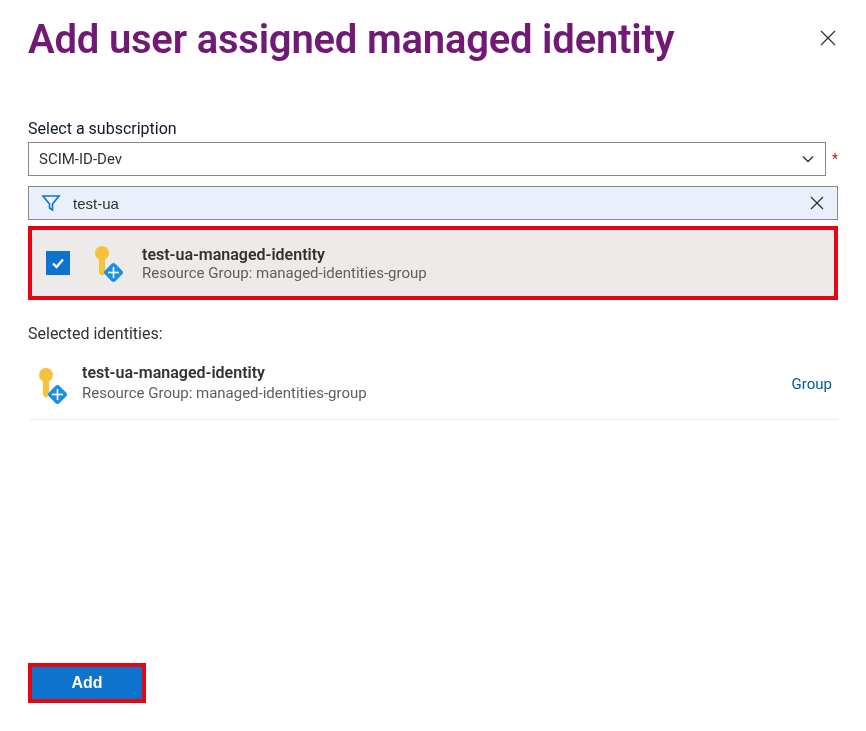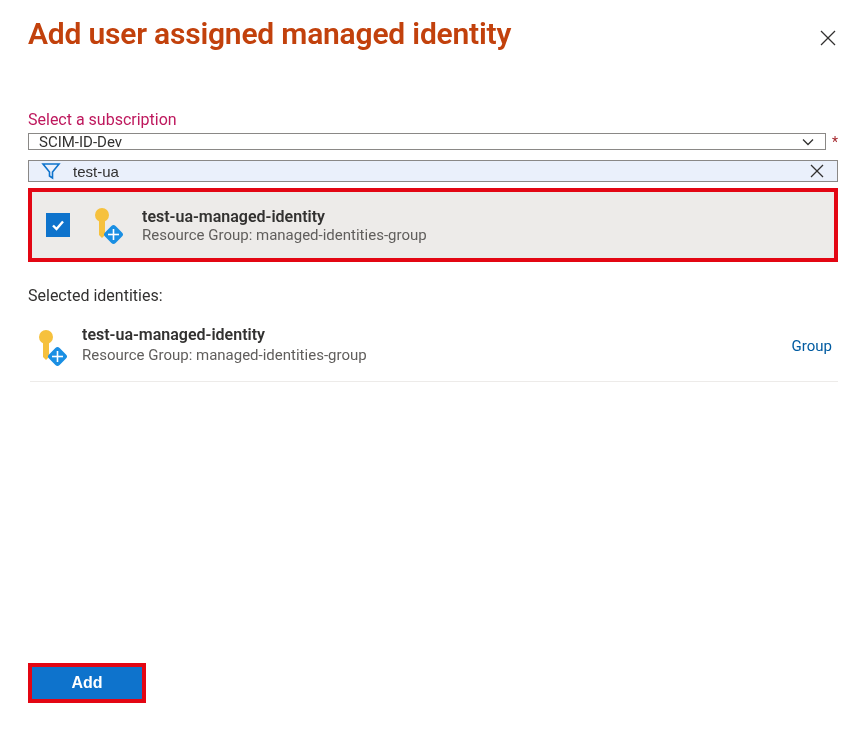--- a/index.html
+++ b/index.html
@@ -13,54 +13,54 @@
       padding: 12px 28px 0 28px;
     }
     .header {
       display: flex;
       justify-content: space-between;
       align-items: flex-start;
       margin-bottom: 56px;
       margin-top: 4px;
     }
     .title {
-      font-size: 30px;
-      font-weight: 600;
-      color: #c2410c;
+      font-size: 40px;
+      font-weight: 600;
+      color: #701a75;
       letter-spacing: -0.2px;
     }
     .close-btn {
       width: 32px;
       height: 32px;
       display: flex;
       align-items: center;
       justify-content: center;
       cursor: pointer;
       margin-top: 6px;
       margin-right: -6px;
     }
     .close-btn svg { width: 16px; height: 16px; }
 
     .field-block { margin-bottom: 10px; }
     .field-label {
       font-size: 16px;
-      color: #be185d;
+      color: #0f172a;
       display: block;
       margin-bottom: 4px;
       font-weight: 400;
     }
 
     .select-row {
       display: flex;
       align-items: center;
     }
     .select-box {
       flex: 1;
       border: 1px solid #8a8886;
-      height: 17px;
+      height: 34px;
       display: flex;
       align-items: center;
       justify-content: space-between;
       padding: 0 10px 0 10px;
       background: #fff;
       cursor: pointer;
     }
     .select-value {
       font-size: 15px;
       color: #323130;
@@ -69,21 +69,21 @@
       color: #a4262c;
       margin-left: 6px;
       font-size: 14px;
       line-height: 1;
     }
 
     .filter-row {
       display: flex;
       align-items: stretch;
       border: 1px solid #8a8886;
-      height: 22px;
+      height: 34px;
       background: #eaf0fb;
     }
     .filter-icon-box {
       width: 44px;
       display: flex;
       align-items: center;
       justify-content: center;
     }
     .filter-input {
       flex: 1;

